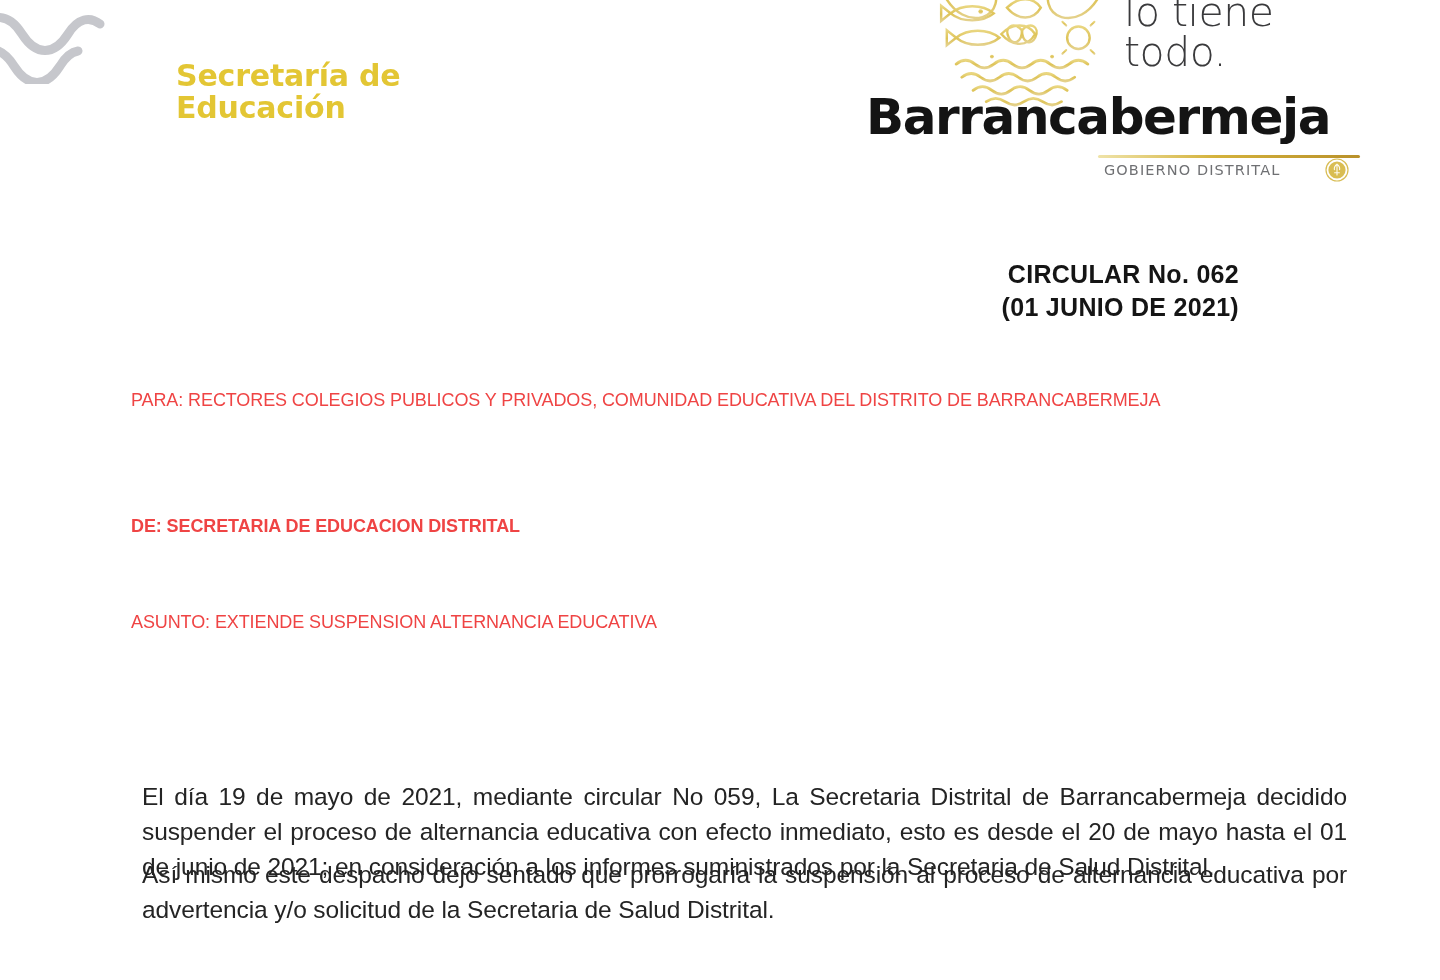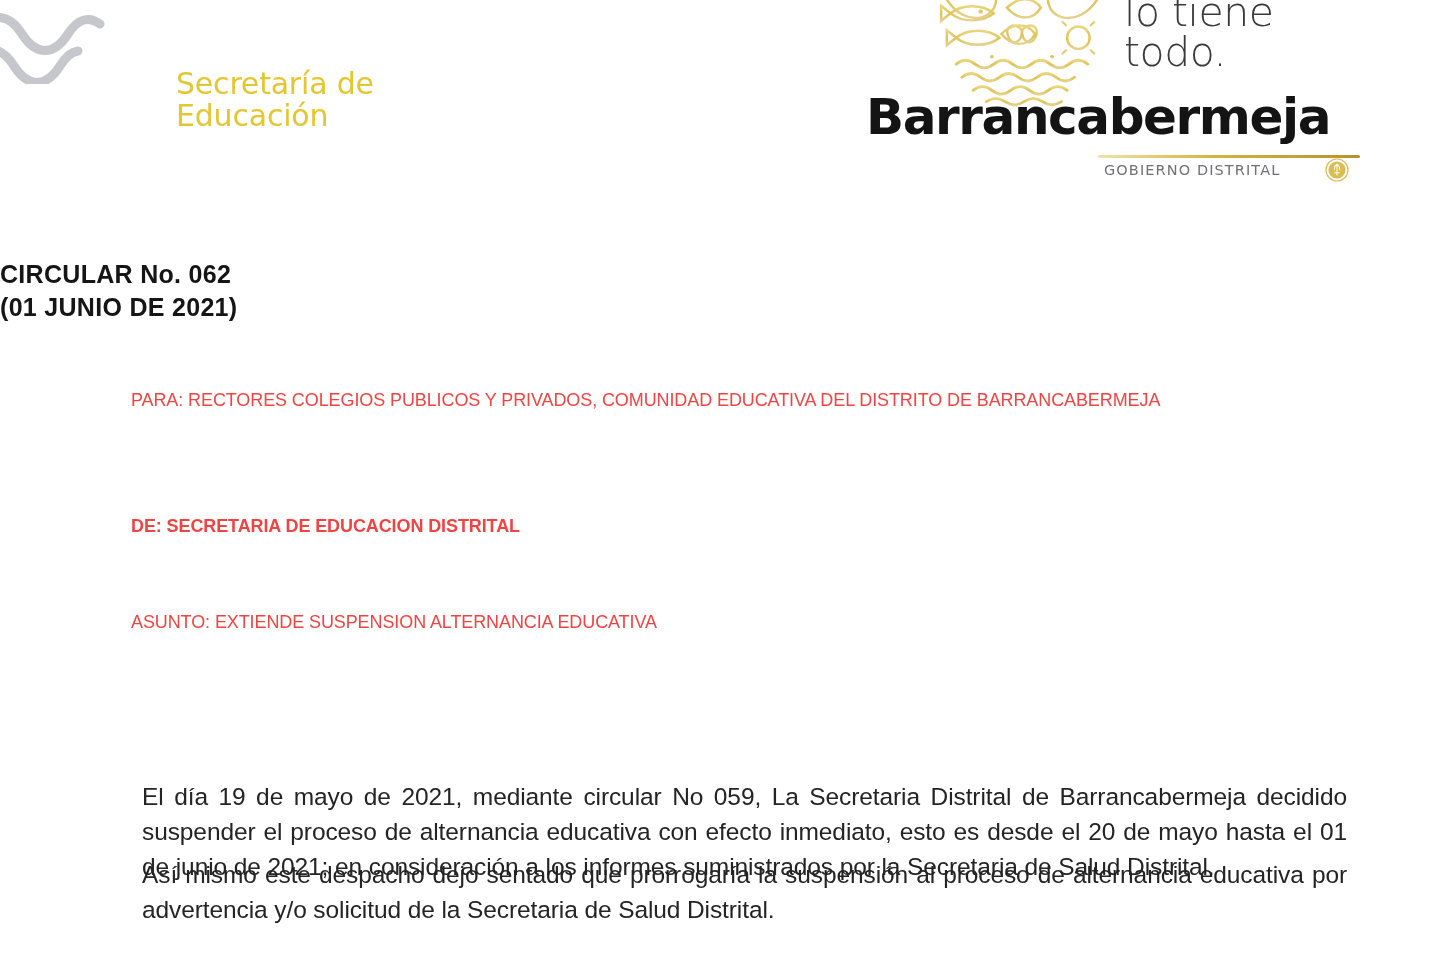--- a/index.html
+++ b/index.html
@@ -35,27 +35,26 @@
     width: 130px;
     height: 80px;
   }
 
   
   .sec-wordmark {
     position: absolute;
     left: 176px;
     top: 60px;
     font-family: "DejaVu Sans", sans-serif;
-    font-weight: normal;
+    font-weight: bold;
     font-size: 30px;
     line-height: 1.08;
     letter-spacing: -0.2px;
     color: #e3c634;
     white-space: pre-line;
-    margin-top: 8px;
   }
 
   
   .brand {
     position: absolute;
     right: 54px;
     top: -60px;
     width: 520px;
     height: 260px;
   }
@@ -124,21 +123,21 @@
     left: 0;
     top: 0;
     width: 1440px;
   }
 
   .circular-title {
     position: absolute;
     left: 0;
     top: 258px;
     width: 1239px;
-    text-align: left;
+    text-align: right;
     font-family: "Liberation Sans", sans-serif;
     font-weight: bold;
     font-size: 25px;
     line-height: 1.32;
     letter-spacing: 0.3px;
     color: #151515;
     white-space: pre-line;
   }
 
   .field-block {

